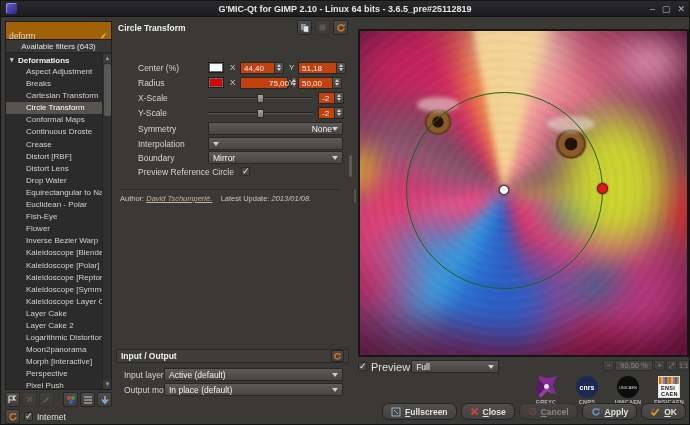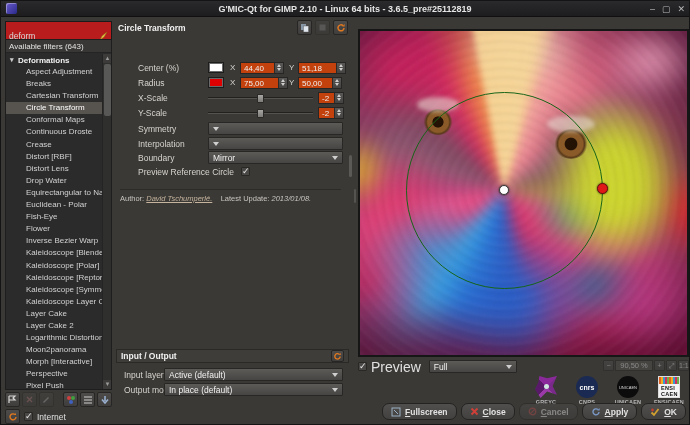--- a/index.html
+++ b/index.html
@@ -9,24 +9,24 @@
 
   
   .titlebar { position:absolute; left:0; top:0; right:0; height:16px; background:linear-gradient(#2a2a2c,#1d1d1f); border-bottom:1px solid #101010; display:flex; align-items:center; }
   .titlebar .app-icon { width:11px; height:11px; margin-left:5px; border-radius:2px; background:linear-gradient(135deg,#6a5acd,#2a2a8a); box-shadow:inset 1px 1px 0 rgba(255,255,255,.35); }
   .title-text { position:absolute; left:0; right:0; text-align:center; font-size:9px; font-weight:bold; color:#e6e6e6; }
   .win-controls { position:absolute; right:4px; top:0; height:16px; display:flex; gap:7px; align-items:center; color:#b8b8b8; font-size:9px; }
   .win-controls span { cursor:default; line-height:16px; }
 
   
   .sidebar { position:absolute; left:2px; top:18px; width:111px; bottom:2px; }
-  .search-box { position:absolute; left:2px; top:2px; width:107px; height:29px; background:#b91c1c; border:1px solid #1b1b1b; border-bottom-color:#454545; color:#d8d8d8; font-size:8.5px; display:flex; align-items:center; padding:0 3px; }
+  .search-box { position:absolute; left:2px; top:2px; width:107px; height:29px; background:#a16207; border:1px solid #1b1b1b; border-bottom-color:#454545; color:#d8d8d8; font-size:8.5px; display:flex; align-items:center; padding:0 3px; }
   .search-box .txt { flex:1; }
   .filters-frame { position:absolute; left:2px; top:20px; width:107px; height:351px; background:#2b2b2b; border:1px solid #1e1e1e; overflow:hidden; }
-  .filters-header { height:13px; background:#383735; border-bottom:1px solid #242424; color:#e2e2e2; font-size:8px; padding:2px 3px 0 3px; }
+  .filters-header { height:13px; background:#383735; border-bottom:1px solid #242424; color:#e2e2e2; font-size:8px; padding:2px 3px 0 3px;text-align:center; }
   .tree { position:absolute; left:0; top:14px; right:9px; bottom:0; overflow:hidden; }
   .tree-cat { display:flex; align-items:center; height:12px; color:#f0f0f0; font-weight:bold; font-size:8px; padding-left:4px; }
   .tree-cat .expander { width:8px; color:#cccccc; font-size:7px; }
   .tree-item { height:12.1px; line-height:12.1px; color:#d2d2d2; font-size:8px; padding-left:20px; white-space:nowrap; overflow:hidden; }
   .tree-item.selected { background:#57544f; color:#ffffff; }
   .vscroll { position:absolute; right:0; top:14px; width:9px; bottom:0; background:#2f2f2e; border-left:1px solid #242424; }
   .vscroll .arr { position:absolute; left:0; width:9px; height:9px; color:#9a9a9a; font-size:6px; text-align:center; line-height:9px; background:#3c3b39; }
   .vscroll .arr.up { top:0; } .vscroll .arr.down { bottom:0; }
   .vscroll .thumb { position:absolute; left:1px; width:7px; top:10px; height:52px; background:#585856; border-radius:2px; }
   .fave-row { position:absolute; left:2px; top:373px; width:107px; height:16px; display:flex; gap:2px; }
@@ -105,21 +105,21 @@
   .eye { position:absolute; border-radius:50%; filter:blur(.6px);
     background:radial-gradient(circle, #241205 0 26%, #8a5a28 30% 52%, #5a3a1a 60%, rgba(90,58,26,0) 72%); }
   .eye::after { content:""; position:absolute; left:-20%; top:-45%; width:140%; height:55%; border-radius:50%; background:rgba(235,225,215,.55); filter:blur(2px); }
   .eye-left { left:63px; top:78px; width:30px; height:26px; }
   .eye-right { left:194px; top:98px; width:34px; height:30px; }
   .circle-marker { position:absolute; left:46px; top:61px; width:197px; height:197px; border:1.5px solid #176418; border-radius:50%; }
   .center-dot { position:absolute; left:139px; top:154px; width:10px; height:10px; border-radius:50%; background:#ffffff; border:1px solid #3a3a3a; box-shadow:0 0 2px rgba(0,0,0,.8); }
   .radius-dot { position:absolute; left:237px; top:152px; width:11px; height:11px; border-radius:50%; background:#e01818; border:1px solid #6a0e0e; box-shadow:0 0 2px rgba(0,0,0,.8); }
 
   .preview-bar { position:absolute; left:357px; top:358px; width:331px; height:15px; display:flex; align-items:center; }
-  .preview-bar .lbl { color:#e0e0e0; font-size:14px; margin:0 8px 0 4px; }
+  .preview-bar .lbl { color:#e0e0e0; font-size:11px; margin:0 1px 0 4px; }
   .preview-bar .combo { position:static; width:88px; height:13px; }
   .zoom-ctl { position:absolute; right:0; top:1px; display:flex; align-items:center; gap:1px; opacity:.5; }
   .zoom-ctl .zbtn { width:11px; height:11px; background:linear-gradient(#504e4c,#434140); border:1px solid #2a2927; border-radius:1px; color:#cfcfcf; font-size:7px; line-height:10px; text-align:center; }
   .zoom-ctl .zval { width:38px; height:11px; background:#514f4d; border:1px solid #2a2927; color:#d8d8d8; font-size:7.5px; text-align:center; line-height:10px; }
 
   .logos { position:absolute; right:3px; top:375px; display:flex; gap:7px; }
   .logo-tile { width:34px; display:flex; flex-direction:column; align-items:center; gap:1px; }
   .logo-art { width:22px; height:22px; position:relative; }
   .logo-caption { font-size:5.5px; font-weight:bold; color:#b8b8b8; letter-spacing:.2px; }
   .greyc-art { background:
@@ -299,21 +299,21 @@
               <div class="tri-up"></div>
               <div class="tri-dn"></div>
             </div>
         </div>
       </div>
 
       <div class="prow" style="top:39px;">
         <span class="plabel">Radius</span>
         <div class="swatch" style="background:#e00000;"></div>
         <span class="xy-lab" style="left:114px;">X</span>
-        <div class="spin" style="left:124px; width:48px;">
+        <div class="spin" style="left:124px; width:48px;padding-left:25px;">
           <span class="val">75,00</span>
           <div class="btns">
               <div class="tri-up"></div>
               <div class="tri-dn"></div>
             </div>
         </div>
         <span class="xy-lab" style="left:173px;">Y</span>
         <div class="spin" style="left:182px; width:44px;">
           <span class="val">50,00</span>
           <div class="btns">
@@ -349,20 +349,21 @@
           <div class="btns">
               <div class="tri-up"></div>
               <div class="tri-dn"></div>
             </div>
         </div>
       </div>
 
       <div class="prow" style="top:85px;text-align:right;">
         <span class="plabel">Symmetry</span>
         <div class="combo">
+          <span class="cval">None</span>
             <span class="carr"></span>
         </div>
       </div>
 
       <div class="prow" style="top:100px;">
         <span class="plabel">Interpolation</span>
         <div class="combo">
             <span class="carr"></span>
         </div>
       </div>

